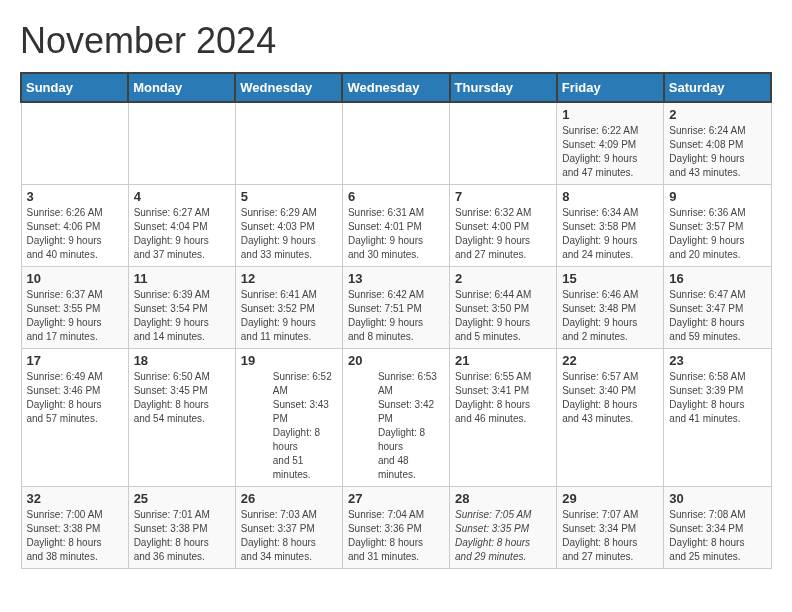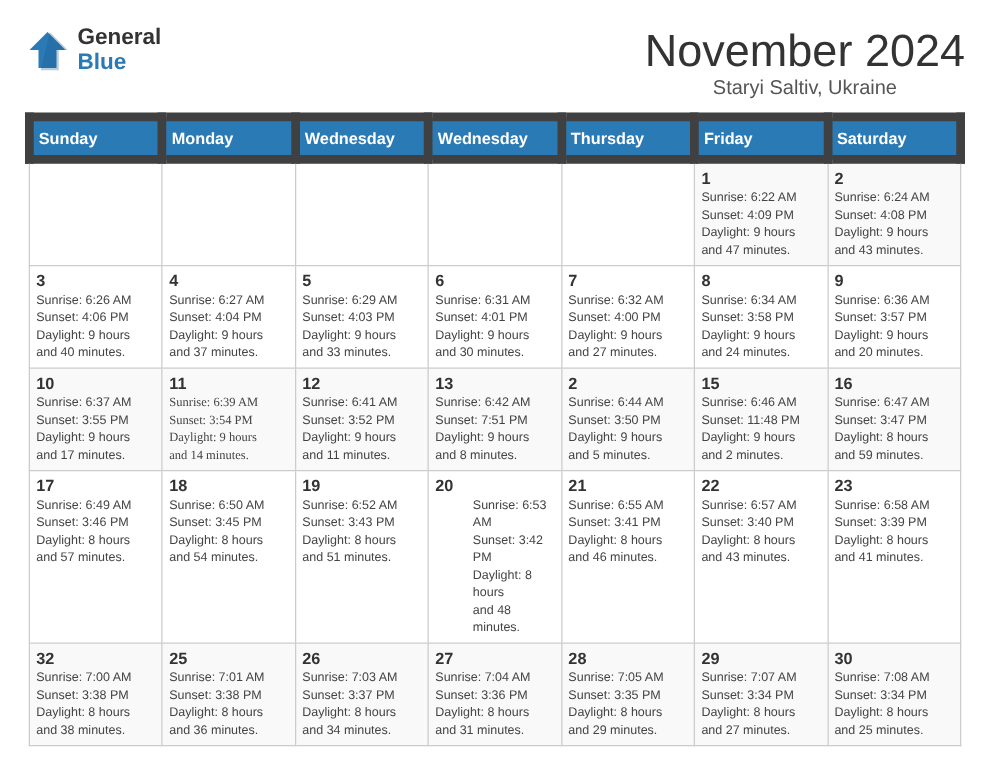--- a/index.html
+++ b/index.html
@@ -57,21 +57,21 @@
       border-collapse: collapse;
       table-layout: fixed;
     }
     thead th {
       background-color: #2a7ab5;
       color: #fff;
       font-size: 13px;
       font-weight: bold;
       padding: 6px 4px;
       text-align: left;
-      border: 7px solid #404040;
+      border: 2px solid #404040;
     }
     tbody td {
       border: 1px solid #ccc;
       vertical-align: top;
       padding: 4px 5px;
       font-size: 10.5px;
       color: #333;
       height: 80px;
       background: #fff;
     }
@@ -92,33 +92,22 @@
       font-size: 10px;
       color: #444;
       line-height: 1.4;
     }
     .empty { background: #fff !important; }
   </style>
 </head>
 <body>
 
 <div class="header">
-  <div class="logo">
-    <svg class="logo-icon" viewBox="0 0 40 40" width="40" height="40">
-      <polygon points="20,4 36,20 28,20 28,36 12,36 12,20 4,20" fill="#2a7ab5"></polygon>
-      <polygon points="22,4 38,20 30,20 30,38 14,38" fill="#1a5a8a" opacity="0.3"></polygon>
-    </svg>
-    <div class="logo-text">
-      <span class="logo-general">General</span>
-      <span class="logo-blue">Blue</span>
-    </div>
-  </div>
   <div class="title-block">
     <div class="month-title">November 2024</div>
-    <div class="location">Staryi Saltiv, Ukraine</div>
   </div>
 </div>
 
 <table>
   <thead>
     <tr>
     <th>Sunday</th>
         <th>Monday</th>
         <th>Wednesday</th>
         <th>Wednesday</th>
@@ -203,21 +192,21 @@
       <tr>
         <td>
           <span class="day-num">10</span>
           <div class="day-info" style="white-space: pre-line;">Sunrise: 6:37 AM
 Sunset: 3:55 PM
 Daylight: 9 hours
 and 17 minutes.</div>
         </td>
         <td>
           <span class="day-num">11</span>
-          <div class="day-info" style="white-space: pre-line; font-family: Liberation Serif, serif;">Sunrise: 6:39 AM
+          <div class="day-info" style="white-space: pre-line;">Sunrise: 6:39 AM
 Sunset: 3:54 PM
 Daylight: 9 hours
 and 14 minutes.</div>
         </td>
         <td>
           <span class="day-num">12</span>
           <div class="day-info" style="white-space: pre-line;">Sunrise: 6:41 AM
 Sunset: 3:52 PM
 Daylight: 9 hours
 and 11 minutes.</div>
@@ -232,21 +221,21 @@
         <td>
           <span class="day-num">2</span>
           <div class="day-info" style="white-space: pre-line;">Sunrise: 6:44 AM
 Sunset: 3:50 PM
 Daylight: 9 hours
 and 5 minutes.</div>
         </td>
         <td>
           <span class="day-num">15</span>
           <div class="day-info" style="white-space: pre-line;">Sunrise: 6:46 AM
-Sunset: 11:48 PM
+Sunset: 3:48 PM
 Daylight: 9 hours
 and 2 minutes.</div>
         </td>
         <td>
           <span class="day-num">16</span>
           <div class="day-info" style="white-space: pre-line;">Sunrise: 6:47 AM
 Sunset: 3:47 PM
 Daylight: 8 hours
 and 59 minutes.</div>
         </td>
@@ -261,21 +250,21 @@
         </td>
         <td>
           <span class="day-num">18</span>
           <div class="day-info" style="white-space: pre-line;">Sunrise: 6:50 AM
 Sunset: 3:45 PM
 Daylight: 8 hours
 and 54 minutes.</div>
         </td>
         <td>
           <span class="day-num">19</span>
-          <div class="day-info" style="white-space: pre-line;">Sunrise: 6:52 AM
+          <div class="day-info" style="white-space: pre-line; margin-left: 32px;">Sunrise: 6:52 AM
 Sunset: 3:43 PM
 Daylight: 8 hours
 and 51 minutes.</div>
         </td>
         <td>
           <span class="day-num">20</span>
           <div class="day-info" style="white-space: pre-line; margin-left: 30px;">Sunrise: 6:53 AM
 Sunset: 3:42 PM
 Daylight: 8 hours
 and 48 minutes.</div>
@@ -326,21 +315,21 @@
         </td>
         <td>
           <span class="day-num">27</span>
           <div class="day-info" style="white-space: pre-line;">Sunrise: 7:04 AM
 Sunset: 3:36 PM
 Daylight: 8 hours
 and 31 minutes.</div>
         </td>
         <td>
           <span class="day-num">28</span>
-          <div class="day-info" style="white-space: pre-line;">Sunrise: 7:05 AM
+          <div class="day-info" style="white-space: pre-line; font-style: italic;">Sunrise: 7:05 AM
 Sunset: 3:35 PM
 Daylight: 8 hours
 and 29 minutes.</div>
         </td>
         <td>
           <span class="day-num">29</span>
           <div class="day-info" style="white-space: pre-line;">Sunrise: 7:07 AM
 Sunset: 3:34 PM
 Daylight: 8 hours
 and 27 minutes.</div>

